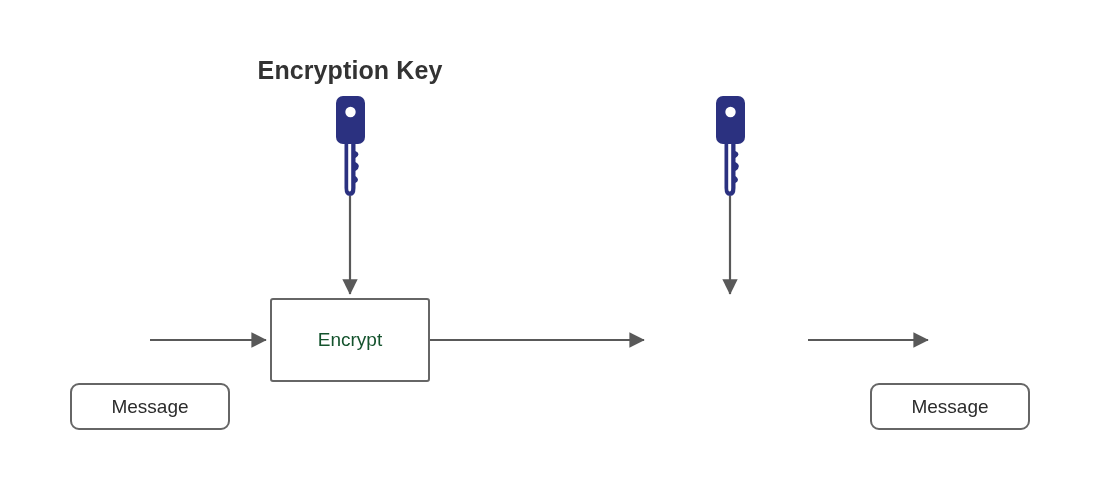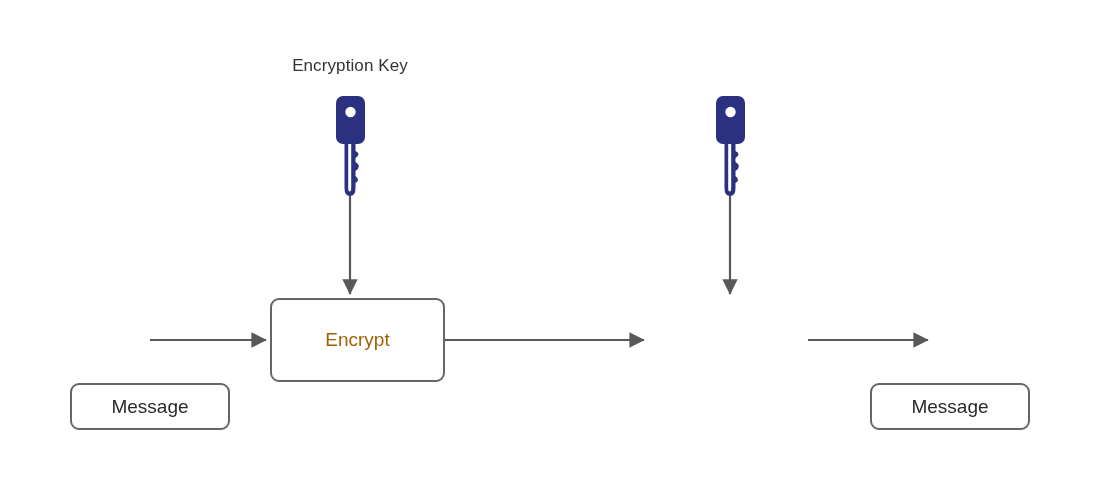--- a/index.html
+++ b/index.html
@@ -14,42 +14,43 @@
     position: relative;
     width: 1100px;
     height: 484px;
     background: #ffffff;
     overflow: hidden;
   }
 
   
   .key-label {
     position: absolute;
-    font-size: 17px;
+    font-size: 25px;
     color: #333333;
     text-align: center;
     white-space: nowrap;
     letter-spacing: 0.1px;
+    font-weight: bold;
   }
   #enc-key-label { left: 252px; top: 56px; width: 196px; }
   #dec-key-label { left: 632px; top: 56px; width: 196px; }
 
   
   .proc-box {
     position: absolute;
-    width: 175px;
+    width: 160px;
     height: 84px;
     border: 2px solid #666666;
-    border-radius: 9px;
+    border-radius: 3px;
     background: #ffffff;
     display: flex;
     align-items: center;
     justify-content: center;
     font-size: 19px;
-    color: #a16207;
+    color: #14532d;
     box-sizing: border-box;
   }
   #encrypt-box { left: 270px; top: 298px; }
   #decrypt-box { left: 648px; top: 298px; }
 
   
   .data-box {
     position: absolute;
     width: 160px;
     height: 47px;

